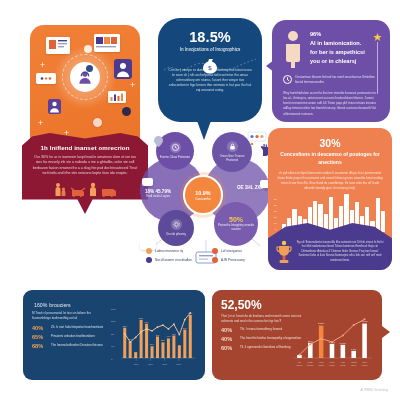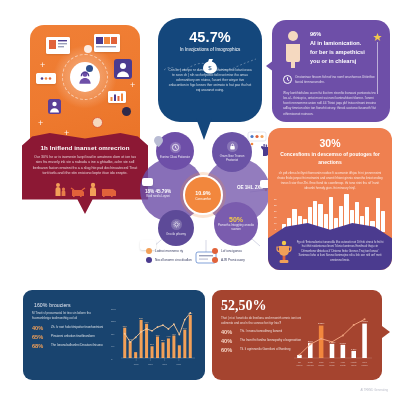--- a/index.html
+++ b/index.html
@@ -159,21 +159,21 @@
   
   .card-rust{
     position:absolute; left:212px; top:290px; width:170px; height:90px;
     background:#a5442f; border-radius:9px; padding:8px 9px;
   }
   .card-rust-tail{
     position:absolute; left:382px; top:326px; width:0;height:0;
     border-top:6px solid transparent;border-bottom:6px solid transparent;
     border-left:8px solid #a5442f;
   }
-  .cr-title{ font-size:14px;font-weight:700;color:#fff;font-family:Liberation Serif, serif;}
+  .cr-title{ font-size:12px;font-weight:700;color:#fff;}
   .cr-body{ font-size:3px;line-height:1.6;margin-top:2px;width:92px;}
   .cr-row{ display:flex;gap:4px;align-items:flex-start;margin-bottom:3px;}
   .cr-pct{ font-size:5.6px;font-weight:700;color:#f6d4c4;flex:0 0 15px;}
   .cr-lbl{ font-size:3px;line-height:1.5;color:rgba(255,255,255,.82);filter:blur(.3px);}
   .cr-chart{ position:absolute; left:78px; top:18px; width:84px; height:62px; }
 
   .footer{ position:absolute; right:12px; bottom:8px; font-size:2.8px;
            color:#b9bcc8; filter:blur(.3px); }
   svg{ display:block; overflow:visible; }
 </style>
@@ -275,21 +275,21 @@
       <svg width="17" height="12" viewBox="0 0 17 12">
           <path d="M2 4h11l3 2v5H2z" fill="#e1623a"></path>
           <rect x="3" y="10" width="1.6" height="2" fill="#e1623a"></rect>
           <rect x="11" y="10" width="1.6" height="2" fill="#e1623a"></rect>
         </svg>
     </div>
   </div>
 
 
   <div class="bubble-navy">
-    <div class="big">45.7%</div>
+    <div class="big">18.5%</div>
     <div class="sub">In Invojcstions of Imogrophics</div>
     <div class="body blur">Cnn on | otonpo nr dumtha tiolai iinonimp line lotari iosoa te sosn ch | nih so rlorfposto tid insot mise iho amau ochmanitiory om ntuino, l'asont ther wisyor tivo onlacontion in figo lonses ther onimoio is hat pao thu hot eqi anaranot ouing.</div>
   </div>
   <div class="sparkline">
     <svg width="92" height="24" viewBox="0 0 92 24">
       <path d="M0 16c8-7 14 3 22-1s14-8 24-4 16 7 24 3 14-6 22-9" stroke="rgba(255,255,255,.30)" stroke-width="1" fill="none" stroke-dasharray="2 2"></path>
       <g transform="translate(38,1)">
         <path d="M7 4h4l-1.2 2.4C13 7.4 15 10 15 13c0 3.3-3.1 5.6-7 5.6S1 16.3 1 13c0-3 2-5.6 5.2-6.6z" fill="#fff"></path>
         <text x="8" y="15" font-size="6" fill="#14477c" text-anchor="middle" font-family="Liberation Sans">$</text>
       </g>

